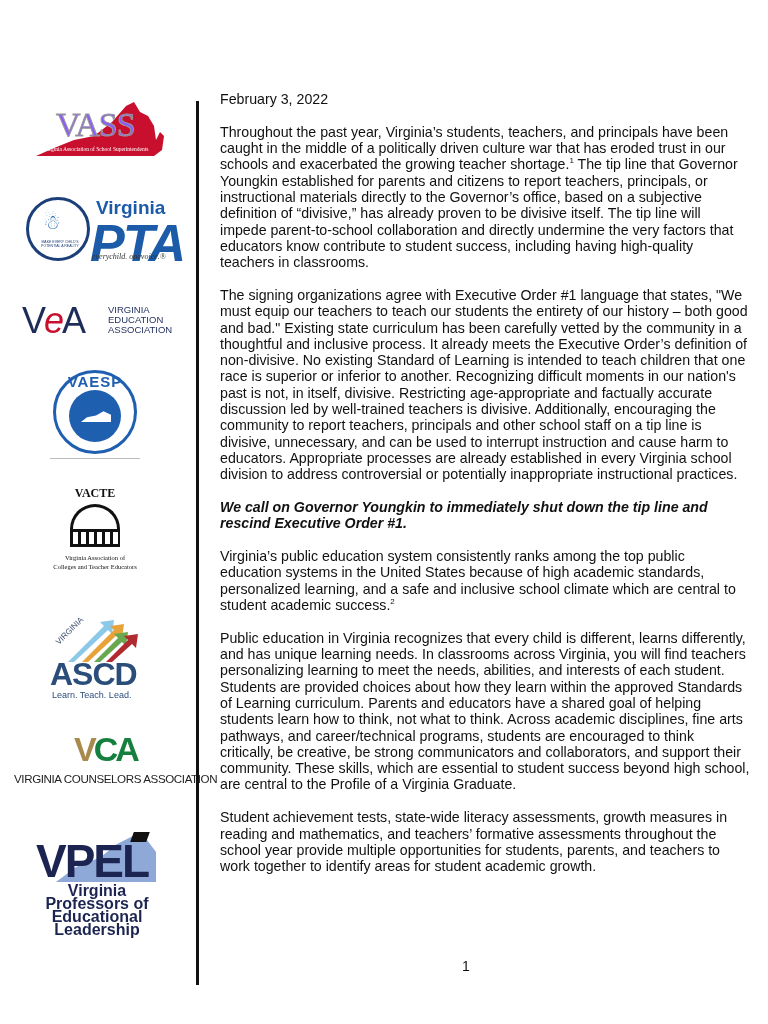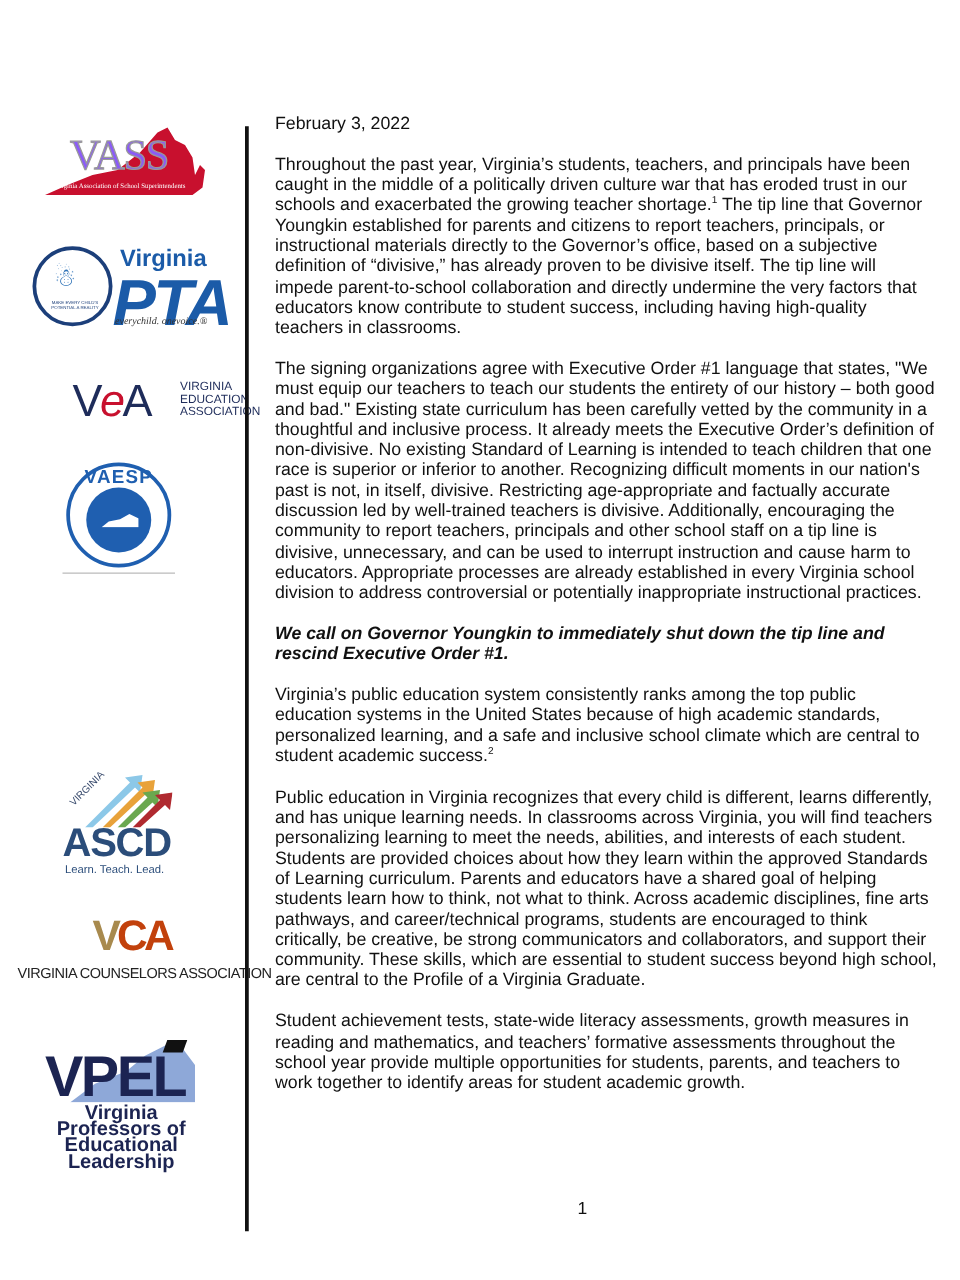--- a/index.html
+++ b/index.html
@@ -23,21 +23,21 @@
   
   .pta { left: 26px; top: 197px; width: 150px; height: 66px; }
   .pta-circle { position: absolute; left: 0; top: 0; width: 58px; height: 58px; border: 3px solid #1c3f7a; border-radius: 50%; }
   .pta-kids { position: absolute; left: 14px; top: 10px; font-size: 20px; color: #2f73b8; }
   .pta-tiny { position: absolute; left: 6px; top: 40px; width: 50px; font-size: 3.5px; color: #1c3f7a; text-align: center; line-height: 4px; }
   .pta-virginia { position: absolute; left: 70px; top: 0; font-size: 19px; font-weight: bold; color: #1b5ba8; }
   .pta-word { position: absolute; left: 64px; top: 16px; font-size: 52px; font-weight: bold; font-style: italic; color: #1b5ba8; letter-spacing: -2px; }
   .pta-tag { position: absolute; left: 66px; top: 55px; font-family: "Liberation Serif", serif; font-size: 8px; font-style: italic; color: #333; }
 
   
-  .vea { left: 22px; top: 300px; width: 160px; height: 40px; margin-left: 36px; }
+  .vea { left: 22px; top: 300px; width: 160px; height: 40px; }
   .vea-mark { position: absolute; left: 0; top: 0; font-size: 36px; color: #1e2c5a; letter-spacing: -2px; font-family: "Liberation Sans", sans-serif; }
   .vea-mark .e { color: #c8102e; font-style: italic; }
   .vea-text { position: absolute; left: 86px; top: 5px; font-size: 9.5px; line-height: 10px; color: #1e2c5a; }
 
   
   .vaesp { left: 53px; top: 370px; width: 84px; height: 84px; }
   .vaesp-outer { position: absolute; inset: 0; border-radius: 50%; border: 3px solid #1f5fb0; background: #fff; }
   .vaesp-inner { position: absolute; left: 16px; top: 20px; width: 52px; height: 52px; border-radius: 50%; background: #1f5fb0; }
   .vaesp-text { position: absolute; left: 0; top: 3px; width: 84px; text-align: center; font-size: 15px; font-weight: bold; color: #1f5fb0; letter-spacing: 1px; }
   .vaesp-state { position: absolute; left: 28px; top: 40px; width: 30px; height: 12px; background: #fff; clip-path: polygon(0 100%, 20% 60%, 50% 45%, 75% 10%, 100% 40%, 100% 100%); }
@@ -54,21 +54,21 @@
   .ascd { left: 48px; top: 612px; width: 100px; height: 90px; }
   .ascd-arrows { position: absolute; left: 10px; top: 0; width: 80px; height: 50px; }
   .ascd-virginia { position: absolute; left: 6px; top: 28px; font-size: 8px; color: #3a4c6e; transform: rotate(-45deg); transform-origin: left top; }
   .ascd-word { position: absolute; left: 2px; top: 44px; font-size: 32px; font-weight: bold; color: #2b4d7a; letter-spacing: -1px; }
   .ascd-tag { position: absolute; left: 4px; top: 78px; font-size: 9px; color: #2b4d7a; }
 
   
   .vca { left: 14px; top: 730px; width: 176px; height: 60px; }
   .vca-mark { position: absolute; left: 60px; top: 0; font-size: 34px; font-weight: bold; letter-spacing: -3px; }
   .vca-mark .v { color: #a88a4e; }
-  .vca-mark .ca { color: #c2410c; }
+  .vca-mark .ca { color: #15803d; }
   .vca-text { position: absolute; left: 0; top: 42px; font-size: 11.6px; color: #222; white-space: nowrap; letter-spacing: -0.4px; }
 
   
   .vpel { left: 36px; top: 826px; width: 120px; height: 90px; }
   .vpel-state { position: absolute; left: 20px; top: 6px; width: 100px; height: 50px; background: #8ea8d8; clip-path: polygon(0 100%, 20% 70%, 45% 50%, 60% 25%, 75% 10%, 85% 0, 100% 40%, 100% 100%); }
   .vpel-word { position: absolute; left: 0; top: 8px; font-size: 46px; font-weight: bold; color: #1c2452; letter-spacing: -2px; }
   .vpel-cap { position: absolute; left: 96px; top: 6px; width: 16px; height: 10px; background: #111; transform: skewX(-20deg); }
   .vpel-sub { position: absolute; left: 6px; top: 58px; font-size: 16px; font-weight: bold; line-height: 13px; color: #1c2452; text-align: center; width: 110px; }
 </style>
 </head>
@@ -106,20 +106,29 @@
     </div>
 
     <div class="logo vaesp">
       <div class="vaesp-outer"></div>
       <div class="vaesp-inner"></div>
       <div class="vaesp-state"></div>
       <div class="vaesp-text">VAESP</div>
     </div>
     <div class="vaesp-hr"></div>
 
+    <div class="logo vacte">
+      <div class="vacte-title">VACTE</div>
+      <div class="vacte-dome"></div>
+      <div class="vacte-cols"></div>
+      <div class="vacte-sub">
+        <div>Virginia Association of</div>
+        <div>Colleges and Teacher Educators</div>
+      </div>
+    </div>
 
     <div class="logo ascd">
       <svg class="ascd-arrows" viewBox="0 0 80 50">
         <polygon points="10,50 46,14 42,10 56,8 54,22 50,18 16,50" fill="#8cc8e8"></polygon>
         <polygon points="24,50 56,18 52,14 66,12 64,26 60,22 30,50" fill="#e8a23a"></polygon>
         <polygon points="36,50 60,26 56,22 70,20 68,34 64,30 42,50" fill="#6aa84f"></polygon>
         <polygon points="48,50 70,28 66,24 80,22 78,36 74,32 54,50" fill="#b02a30"></polygon>
       </svg>
       <span class="ascd-virginia">VIRGINIA</span>
       <span class="ascd-word">ASCD</span>

